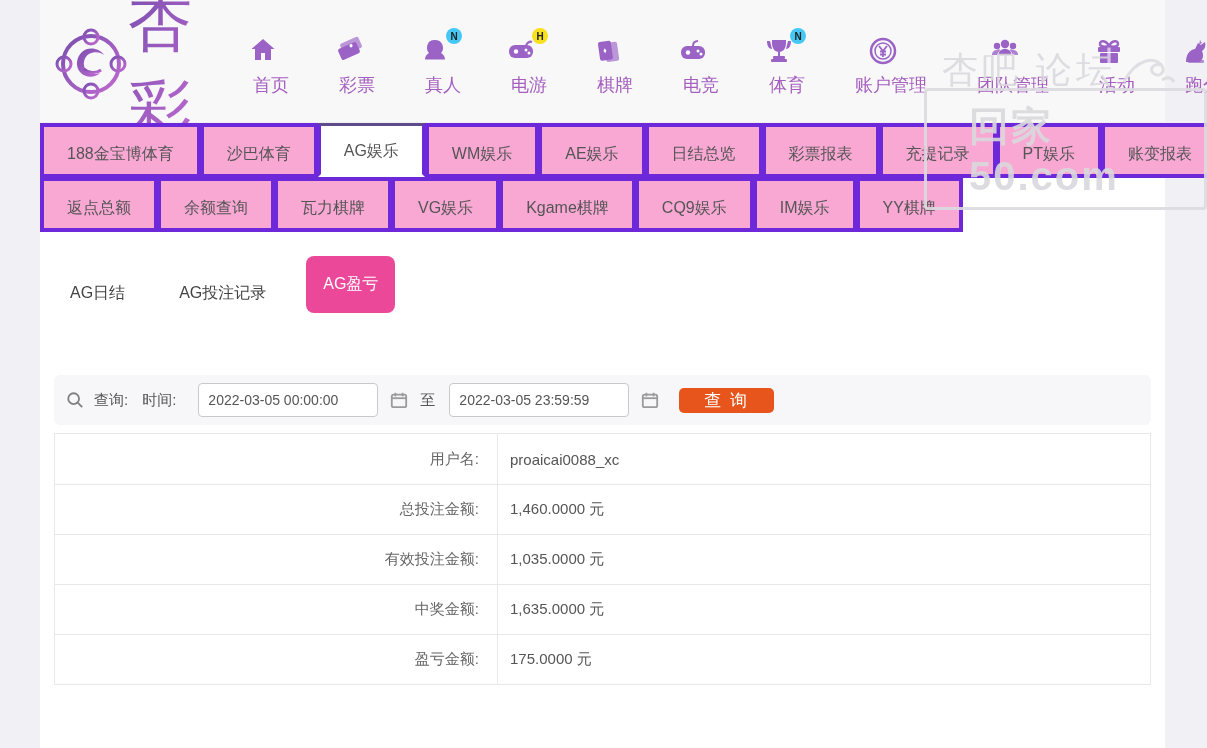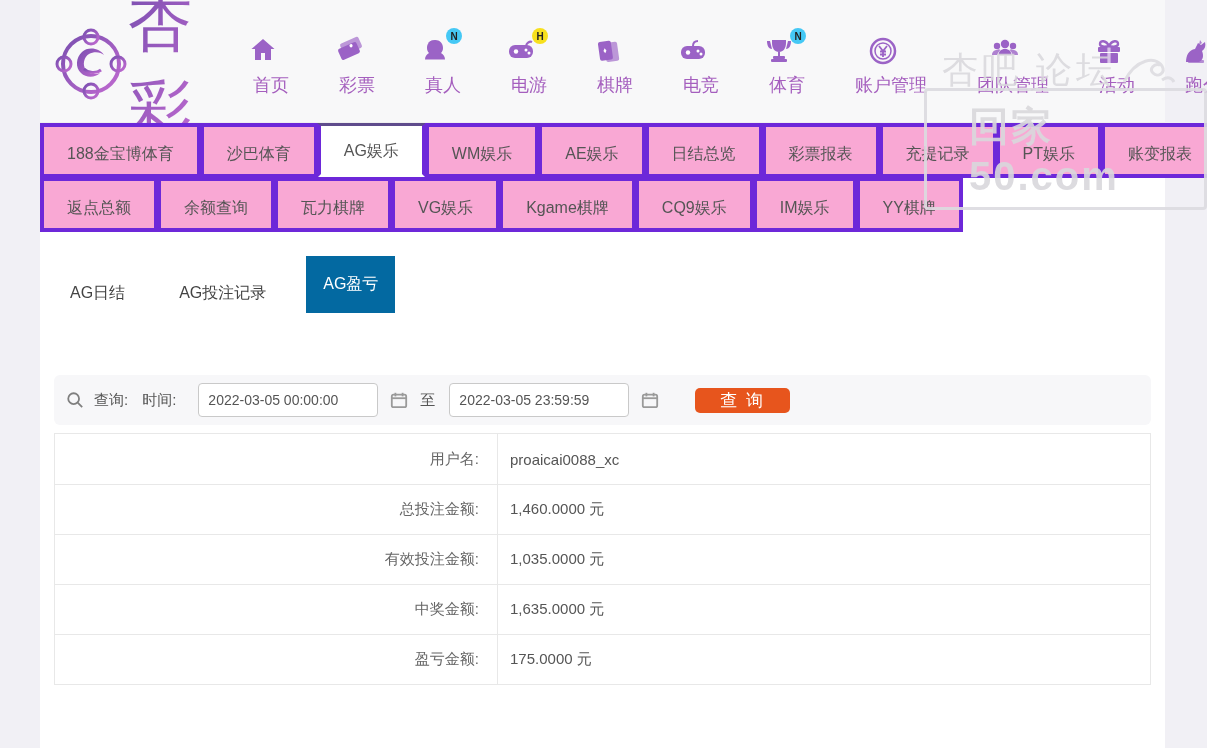--- a/index.html
+++ b/index.html
@@ -33,33 +33,33 @@
     white-space:nowrap; }
   .tab:first-child { margin-left:0; }
   .tabrow.second .tab { margin-top:-1px; }
   .tab.active { background:#fff; border-top:3px solid #5f4c8c; line-height:50px;
     border-bottom-color:#fff; }
 
   
   .content { padding:0 14px; }
   .subtabs { display:flex; align-items:flex-end; gap:26px; margin:24px 0 0 2px; }
   .subtab { font-size:16px; color:#444; padding:9px 14px; cursor:pointer; }
-  .subtab.active { background:#0369a1; color:#fff; padding:18px 17px; }
+  .subtab.active { background:#ec4899; color:#fff; padding:18px 17px;border-radius:8px; }
 
   
   .searchbar { margin-top:62px; background:#f7f7f9; border-radius:6px; height:50px;
     display:flex; align-items:center; padding:0 12px; gap:8px; }
   .searchbar .lab { font-size:15px; color:#555; }
   .search-glass { width:18px; height:18px; margin-right:2px; }
   .dateinput { width:180px; height:34px; border:1px solid #c9c9c9; border-radius:4px;
     background:#fff; font-size:14px; color:#555; padding:0 9px;
     font-family:"Liberation Sans", sans-serif; }
   .cal { width:18px; height:18px; margin:0 4px; }
   .query-btn { background:#e7551d; color:#fff; border:none; border-radius:5px;
-    font-size:17px; padding:1px 25px; margin-left:24px; cursor:pointer; letter-spacing:2px;
+    font-size:17px; padding:1px 25px; margin-left:8px; cursor:pointer; letter-spacing:2px;
     font-family:"Liberation Sans", sans-serif; }
 
   
   .report { margin-top:8px; border:1px solid #e8e8e8; }
   .rrow { display:grid; grid-template-columns:442px 1fr; height:50px;
     border-top:1px solid #e8e8e8; }
   .rrow:first-child { border-top:none; }
   .rlabel { display:flex; align-items:center; justify-content:flex-end;
     padding-right:18px; font-size:15px; color:#666; }
   .rvalue { display:flex; align-items:center; border-left:1px solid #e8e8e8;

